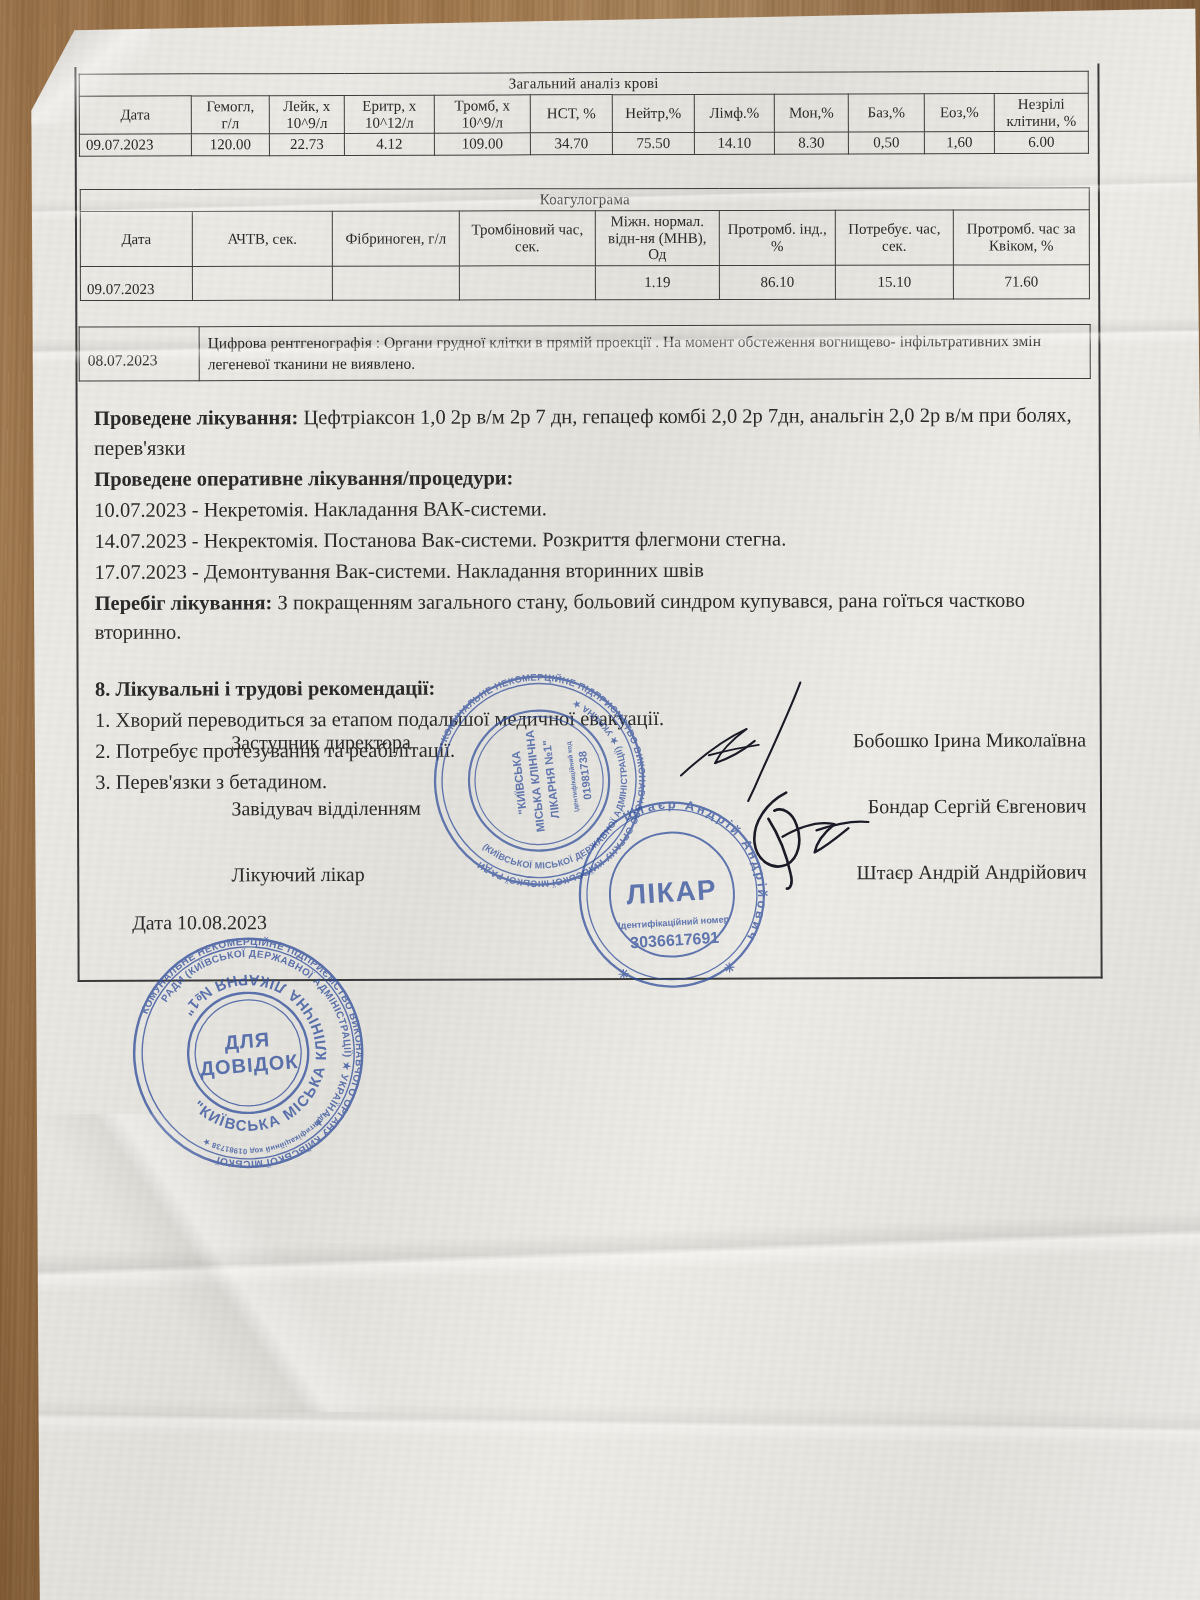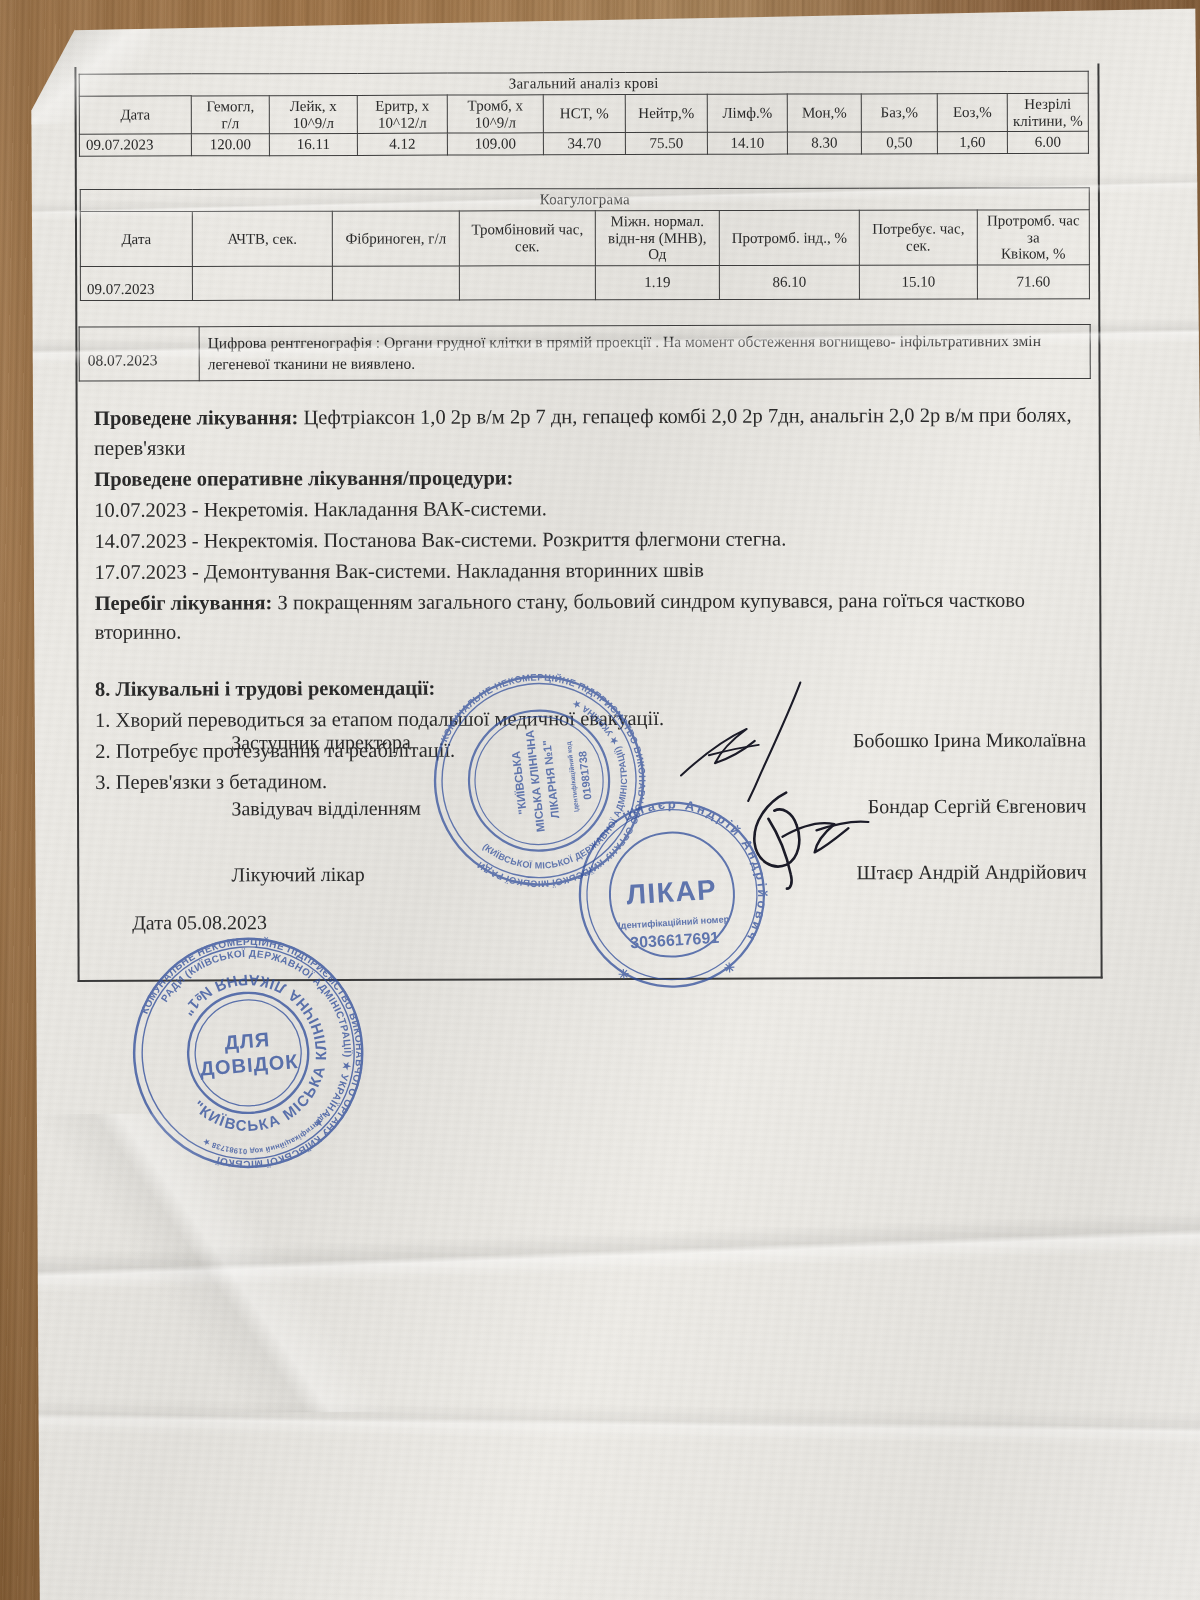--- a/index.html
+++ b/index.html
@@ -164,21 +164,21 @@
           <td colspan="12" class="tbl-title">Загальний аналіз крові</td>
         </tr>
         <tr>
           <td class="hdr-tall" style="width:112px">
             <span>Дата</span>
           </td>
           <td class="hdr-tall" style="width:78px">
             <span>Гемогл,</span><br>
             <span>г/л</span>
           </td>
-          <td class="hdr-tall" style="width:88px">
+          <td class="hdr-tall" style="width:75px">
             <span>Лейк, х</span><br>
             <span>10^9/л</span>
           </td>
           <td class="hdr-tall" style="width:90px">
             <span>Еритр, х</span><br>
             <span>10^12/л</span>
           </td>
           <td class="hdr-tall" style="width:96px">
             <span>Тромб, х</span><br>
             <span>10^9/л</span>
@@ -202,21 +202,21 @@
             <span>Еоз,%</span>
           </td>
           <td class="hdr-tall">
             <span>Незрілі</span><br>
             <span>клітини, %</span>
           </td>
         </tr>
         <tr class="valrow">
           <td style="text-align:left;padding-left:6px">09.07.2023</td>
           <td>120.00</td>
-          <td>16.11</td>
+          <td>22.73</td>
           <td>4.12</td>
           <td>109.00</td>
           <td>34.70</td>
           <td>75.50</td>
           <td>14.10</td>
           <td>8.30</td>
           <td>0,50</td>
           <td>1,60</td>
           <td>6.00</td>
         </tr>
@@ -242,21 +242,21 @@
           </td>
           <td class="coag-hdr" style="width:136px">
             <span>Тромбіновий час,</span><br>
             <span>сек.</span>
           </td>
           <td class="coag-hdr" style="width:124px">
             <span>Міжн. нормал.</span><br>
             <span>відн-ня (МНВ),</span><br>
             <span>Од</span>
           </td>
-          <td class="coag-hdr" style="width:140px">
+          <td class="coag-hdr" style="width:116px">
             <span>Протромб. інд., %</span>
           </td>
           <td class="coag-hdr" style="width:118px">
             <span>Потребує. час,</span><br>
             <span>сек.</span>
           </td>
           <td class="coag-hdr">
             <span>Протромб. час за</span><br>
             <span>Квіком, %</span>
           </td>
@@ -316,21 +316,21 @@
       <div class="sigrow">
         <span class="sig-left">Завідувач відділенням</span>
         <span class="sig-right">Бондар Сергій Євгенович</span>
       </div>
       <div class="sigrow" style="margin-top:32px">
         <span class="sig-left">Лікуючий лікар</span>
         <span class="sig-right">Штаєр Андрій Андрійович</span>
       </div>
     </div>
 
-    <div id="date-line">Дата 05.08.2023</div>
+    <div id="date-line">Дата 10.08.2023</div>
 
     <div class="sign" id="sign-1">
       <svg width="230" height="130" viewBox="0 0 230 130">
         <path class="sink" stroke-width="2.1" d="M150,6 C140,32 124,66 110,96 C104,110 100,118 97,124"></path>
         <path class="sink" stroke-width="2.0" d="M30,98 C52,78 74,62 96,52 C82,62 70,74 64,86 C76,82 92,74 104,64"></path>
         <path class="sink" stroke-width="1.9" d="M58,78 C74,74 92,70 108,68"></path>
       </svg>
     </div>
     <div class="sign" id="sign-2">
       <svg width="200" height="120" viewBox="0 0 200 120">

